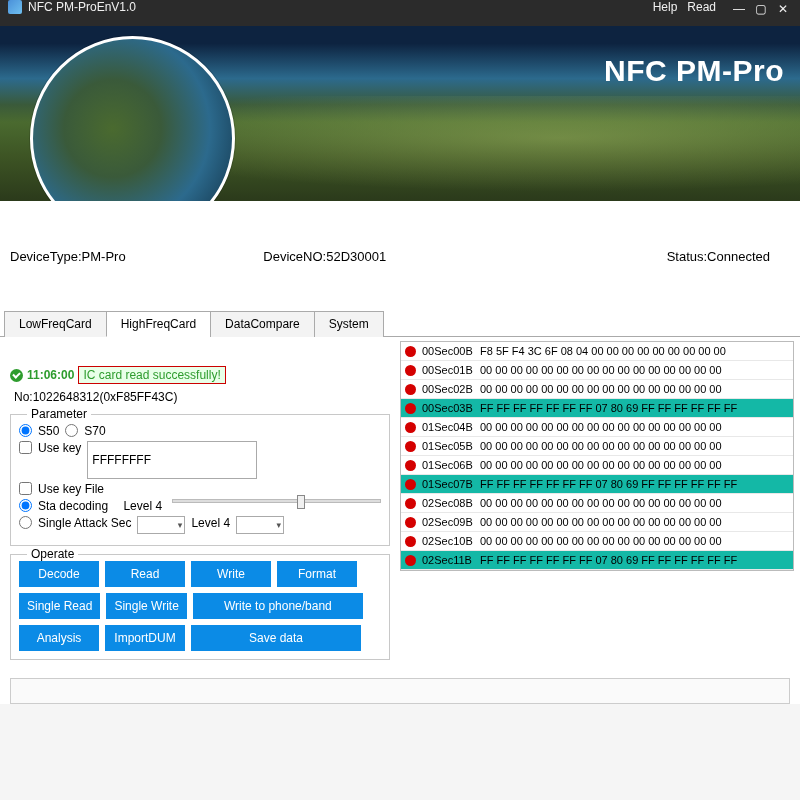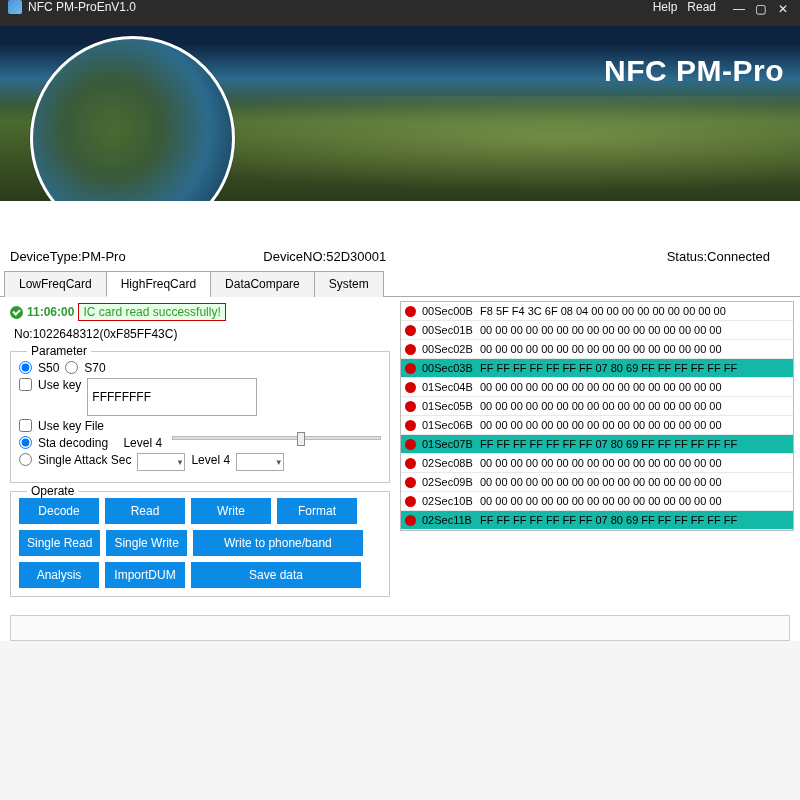--- a/index.html
+++ b/index.html
@@ -9,25 +9,25 @@
 .titlebar .icon-app { width: 14px; height: 14px; margin-right: 6px; background: linear-gradient(135deg,#4a90d9,#6fc0f0); border-radius: 2px; }
 .titlebar .spacer { flex: 1; }
 .titlebar .menuitem { margin-right: 10px; cursor: pointer; }
 .titlebar .winbtn { width: 18px; height: 18px; display: inline-flex; align-items: center; justify-content: center; margin-left: 4px; cursor: pointer; }
 .banner { position: relative; height: 175px; background: linear-gradient(180deg,#0d2340 0%,#0d2340 10%,#2c6a8d 30%,#3a5a3a 45%,#4a6a2f 55%,#3d5424 75%,#2b3a1b 100%); overflow: hidden; }
 .banner::after { content:""; position:absolute; left:0; right:0; top:40%; height:60%; background: radial-gradient(ellipse at 70% 40%, rgba(200,220,120,0.35), transparent 60%); }
 .banner .title { position: absolute; right: 16px; top: 28px; color: #fff; font-size: 30px; font-weight: 600; letter-spacing: 0.5px; }
 .avatar { position: absolute; left: 30px; top: 10px; width: 205px; height: 205px; border-radius: 50%; border: 3px solid #fff; background: radial-gradient(circle at 40% 45%, #4a6a2f 0%, #3a5a3a 30%, #2c6a8d 60%, #1b4660 80%, #0d2340 100%); box-shadow: 0 0 0 1px rgba(0,0,0,0.15); z-index:3; }
 .statusbar { padding: 48px 10px 6px 10px; font-size: 13px; display: flex; }
 .statusbar > div { flex: 1; }
-.tabs { display: flex; border-bottom: 1px solid #aaa; padding-left: 4px; font-size: 12px; }
+.tabs { display: flex; border-bottom: 1px solid #aaa; padding-left: 4px; font-size: 12px; margin-top: 40px; }
 .tab { padding: 5px 14px; border: 1px solid #aaa; border-bottom: none; background: #f3f3f3; margin-right: -1px; cursor: pointer; position: relative; top: 1px; }
 .tab.active { background: #fff; border-bottom: 1px solid #fff; }
 .body { display: flex; padding: 4px 6px 10px 10px; font-size: 12px; }
-.left { width: 380px; }
+.left { width: 380px; margin-top: 23px; }
 .right { flex: 1; padding-left: 10px; }
 .statusline { display: flex; align-items: center; gap: 4px; padding: 2px 0; }
 .okicon { width: 13px; height: 13px; border-radius: 50%; background: #2e9c2e; position: relative; display: inline-block; }
 .okicon::after { content:""; position:absolute; left:3px; top:3px; width:5px; height:3px; border-left:2px solid #fff; border-bottom:2px solid #fff; transform: rotate(-45deg); }
 .time { color: #2e9c2e; font-weight: bold; }
 .msg { color: #2e9c2e; border: 1px solid #c00; padding: 1px 4px; background: #e8ffe8; }
 .cardno { padding: 4px 0 6px 4px; }
 .fieldset { border: 1px solid #c8c8c8; margin: 4px 0 8px 0; padding: 6px 8px 8px 8px; position: relative; }
 .fieldset > .legend { position: absolute; top: -8px; left: 16px; background: #fff; padding: 0 4px; }
 .row { display: flex; align-items: flex-start; margin: 3px 0; gap: 6px; }

